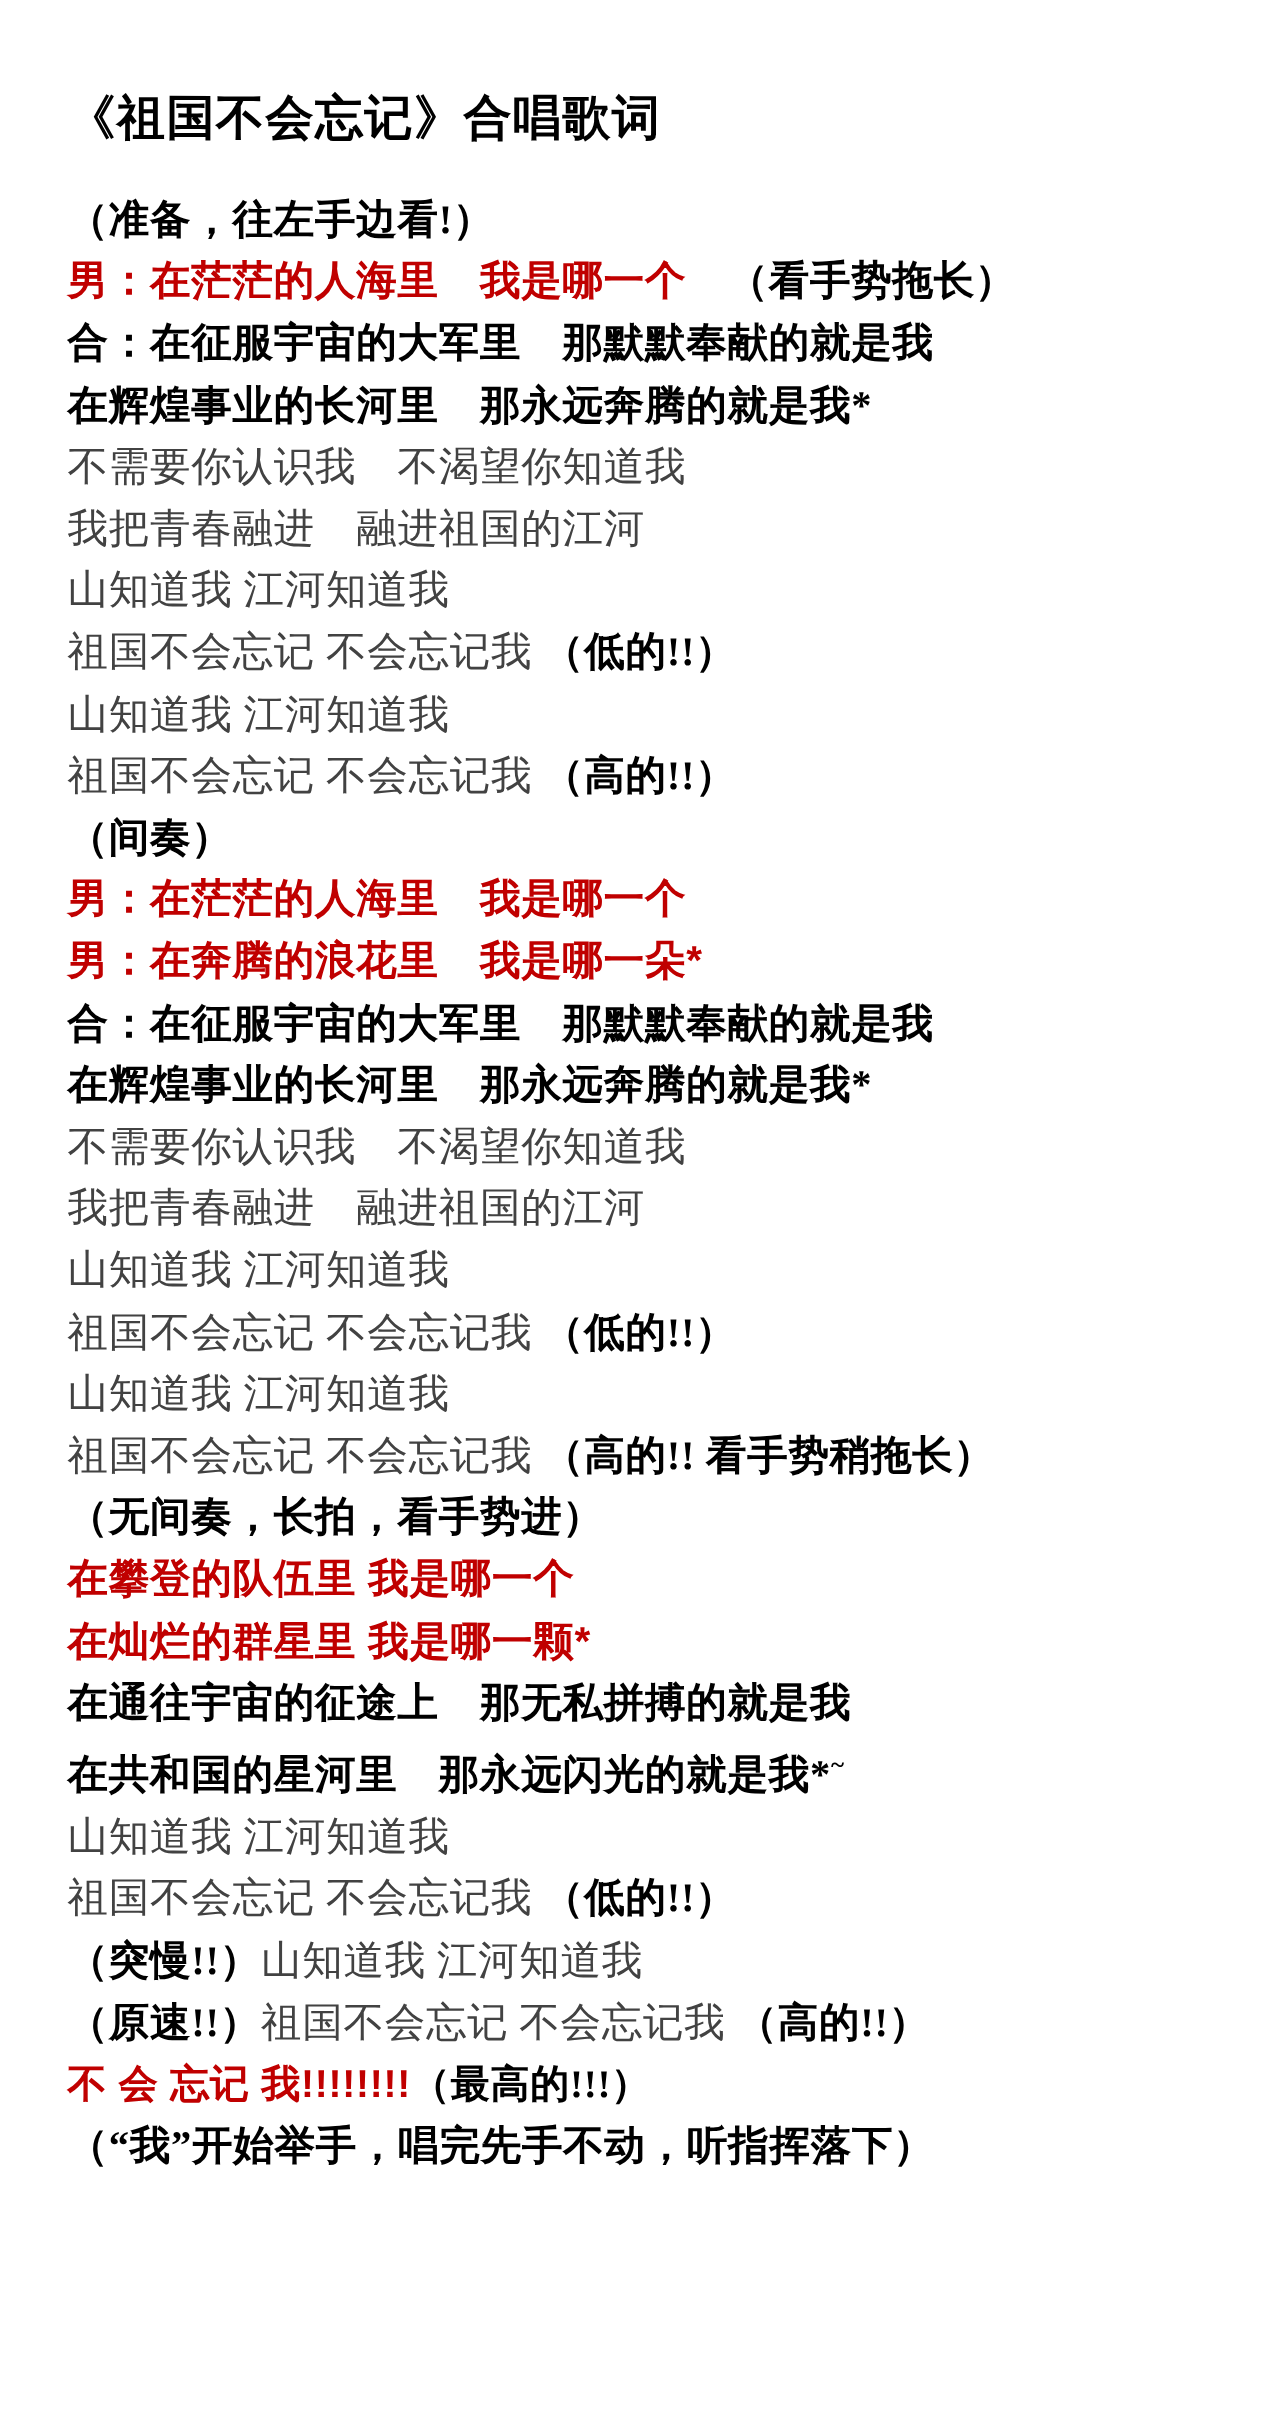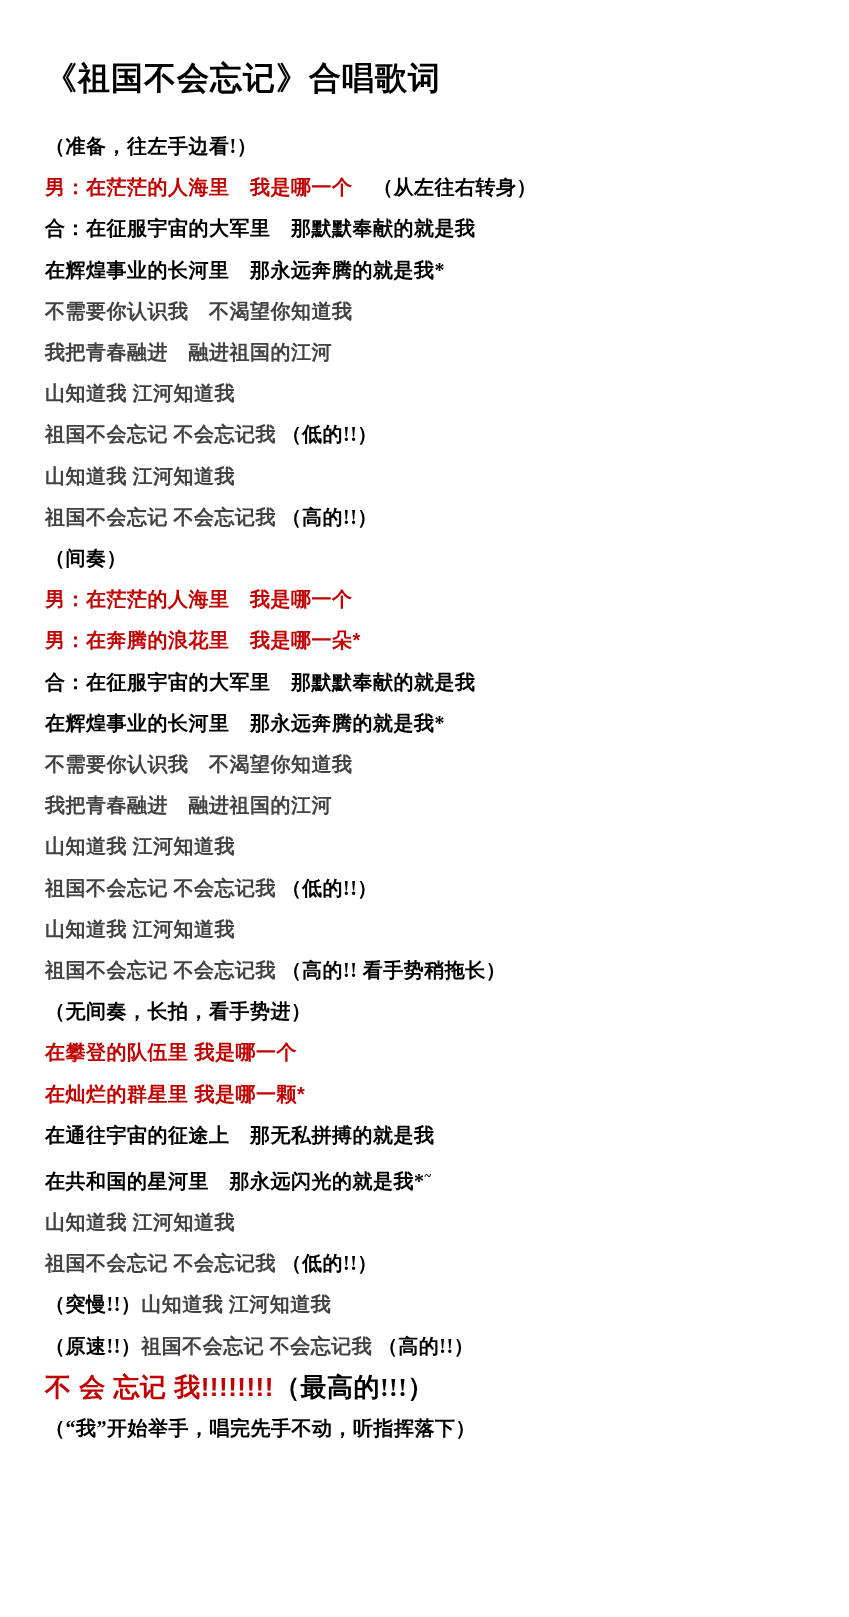--- a/index.html
+++ b/index.html
@@ -24,35 +24,35 @@
     font-size:32px;
     font-weight:700;
     color:var(--black);
     letter-spacing:1px;
     margin:0 0 28px 0;
     line-height:40px;
   }
   .lyrics{margin:0;padding:0;}
   .line{
     margin:0;
-    font-size:20px;
+    font-size:27px;
     line-height:41.2px;
     white-space:nowrap;
     color:var(--black);
   }
   .line.big{
     font-size:26px;
   }
   .seg-stage{
     font-weight:700;
     color:var(--black);
     letter-spacing:0.5px;
   }
   .seg-plain{
-    font-weight:700;
+    font-weight:400;
     color:var(--gray);
     letter-spacing:0.5px;
   }
   .seg-red{
     font-weight:700;
     color:var(--red);
     font-family:"Liberation Sans","DejaVu Sans",sans-serif;
     letter-spacing:0.5px;
     margin-top:36px;
   }
@@ -63,21 +63,21 @@
     font-size:0.62em;
   }
 </style>
 </head>
 <body>
 
 <div class="page">
   <h1 class="title">《祖国不会忘记》合唱歌词</h1>
   <div class="lyrics">
       <p class="line"><span class="seg-stage">（准备，往左手边看!）</span></p>
-      <p class="line"><span class="seg-red">男：在茫茫的人海里　我是哪一个</span><span class="seg-stage">　（从左往右转身）</span></p>
+      <p class="line"><span class="seg-red">男：在茫茫的人海里　我是哪一个</span><span class="seg-stage">　（看手势拖长）</span></p>
       <p class="line"><span class="seg-stage">合：在征服宇宙的大军里　那默默奉献的就是我</span></p>
       <p class="line"><span class="seg-stage">在辉煌事业的长河里　那永远奔腾的就是我*</span></p>
       <p class="line"><span class="seg-plain">不需要你认识我　不渴望你知道我</span></p>
       <p class="line"><span class="seg-plain">我把青春融进　融进祖国的江河</span></p>
       <p class="line"><span class="seg-plain">山知道我 江河知道我</span></p>
       <p class="line"><span class="seg-plain">祖国不会忘记 不会忘记我 </span><span class="seg-stage">（低的!!）</span></p>
       <p class="line"><span class="seg-plain">山知道我 江河知道我</span></p>
       <p class="line"><span class="seg-plain">祖国不会忘记 不会忘记我 </span><span class="seg-stage">（高的!!）</span></p>
       <p class="line"><span class="seg-stage">（间奏）</span></p>
       <p class="line"><span class="seg-red">男：在茫茫的人海里　我是哪一个</span></p>

